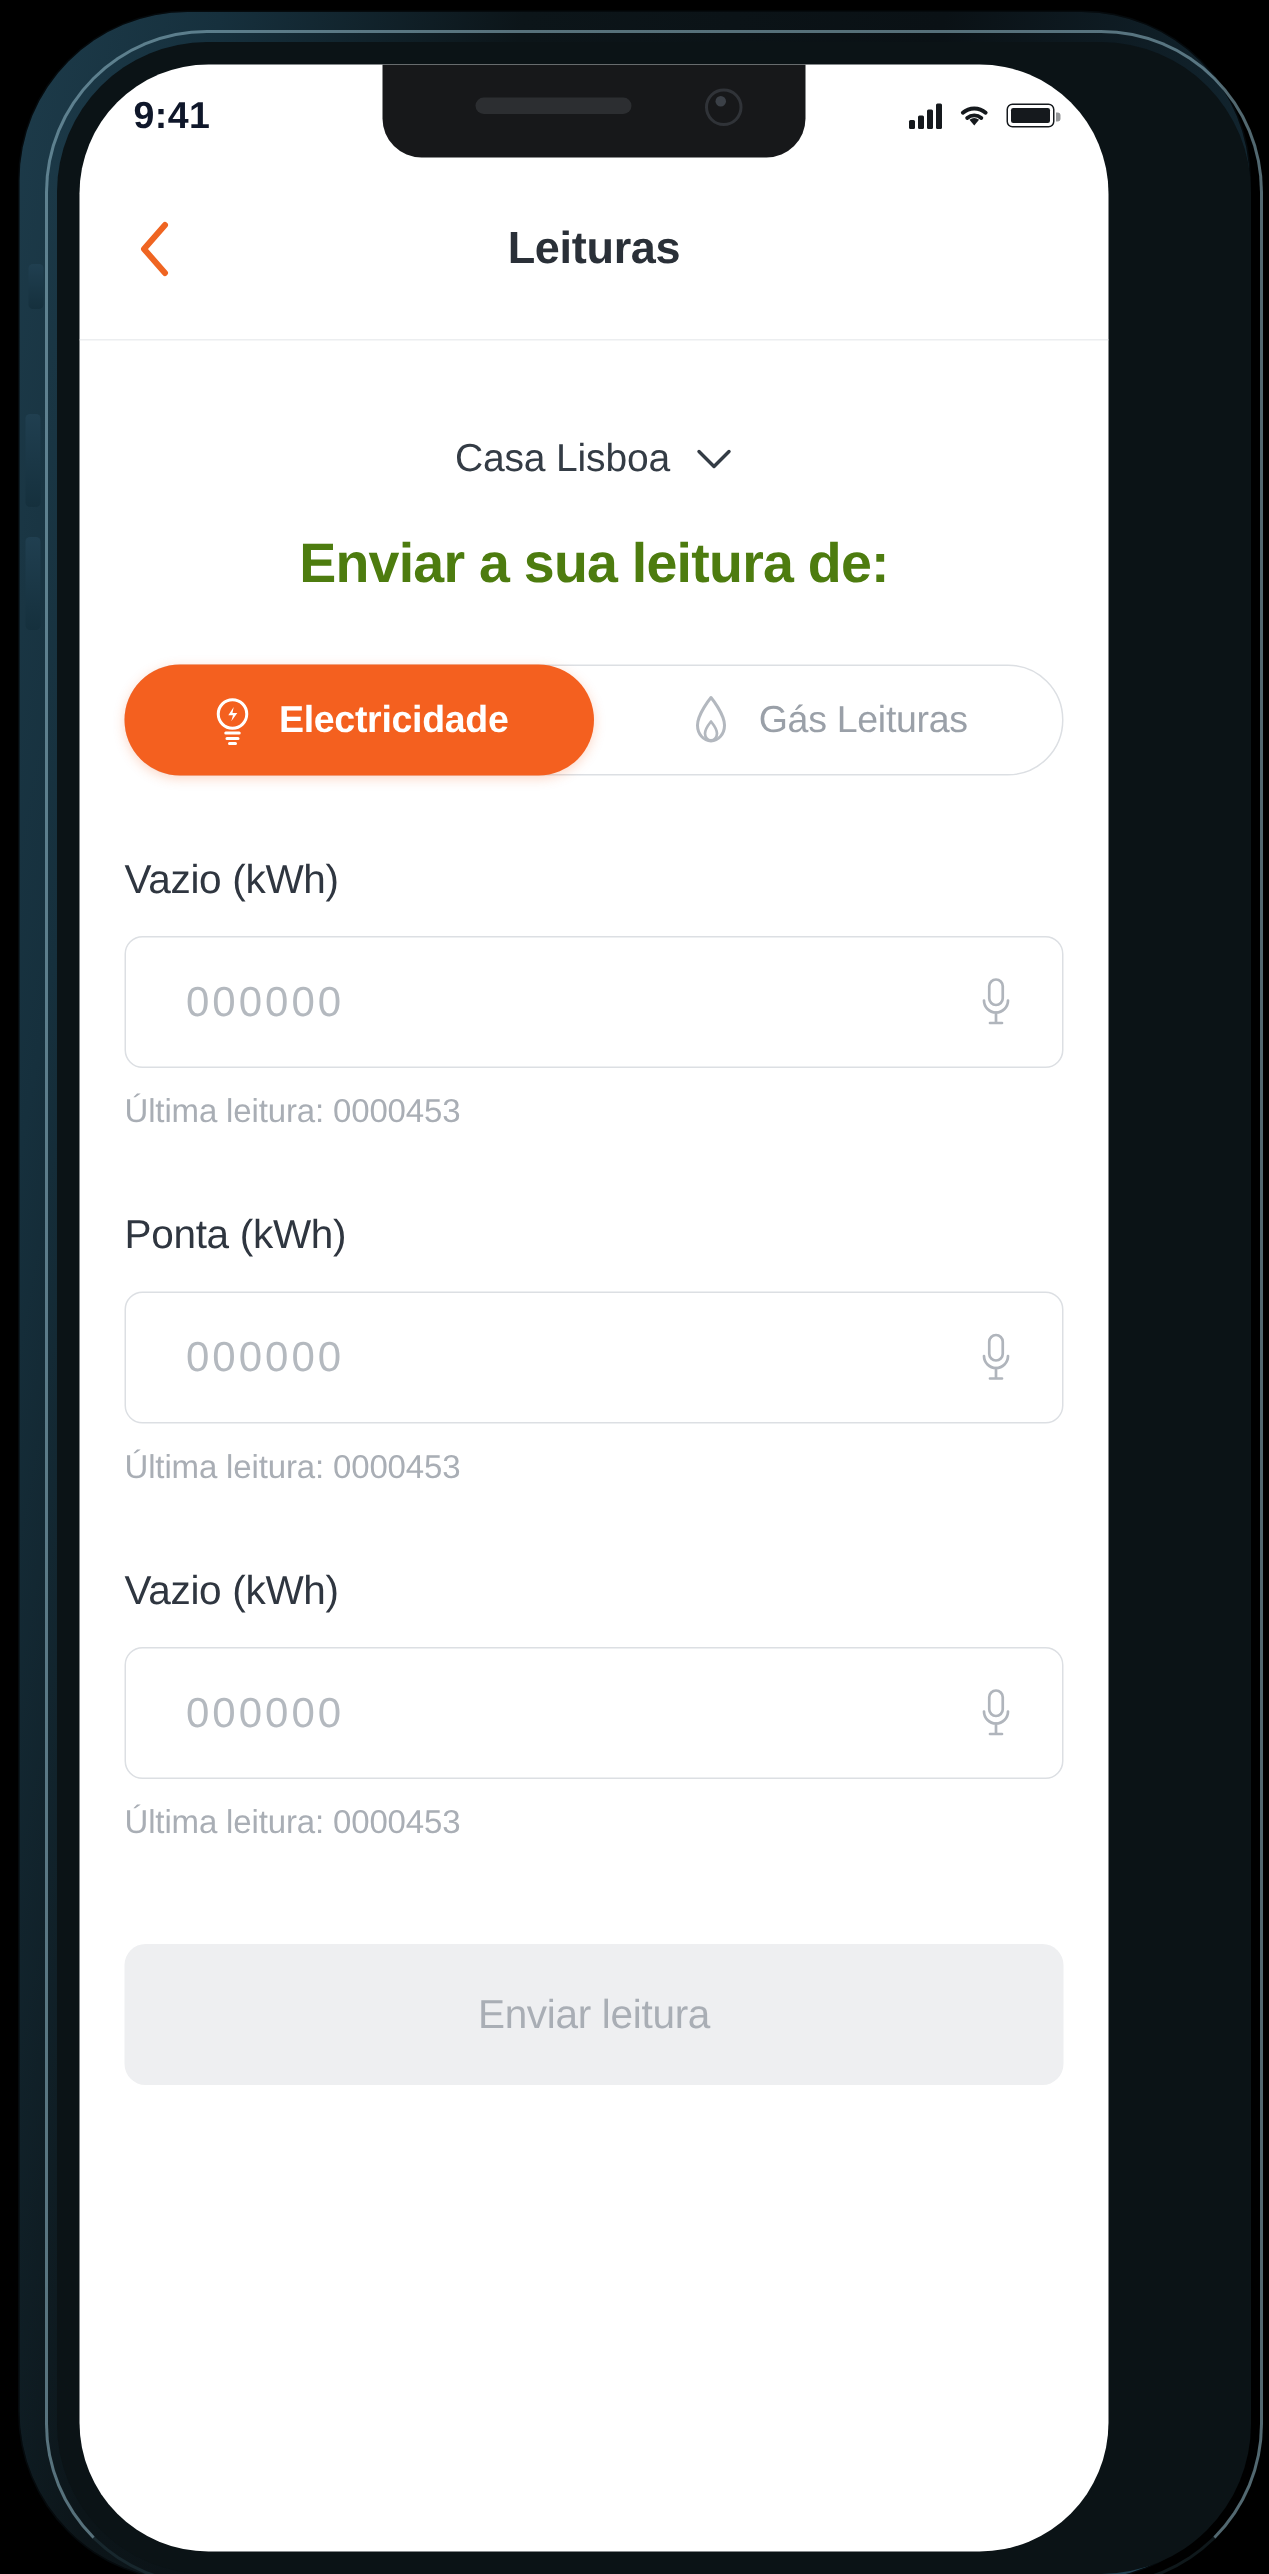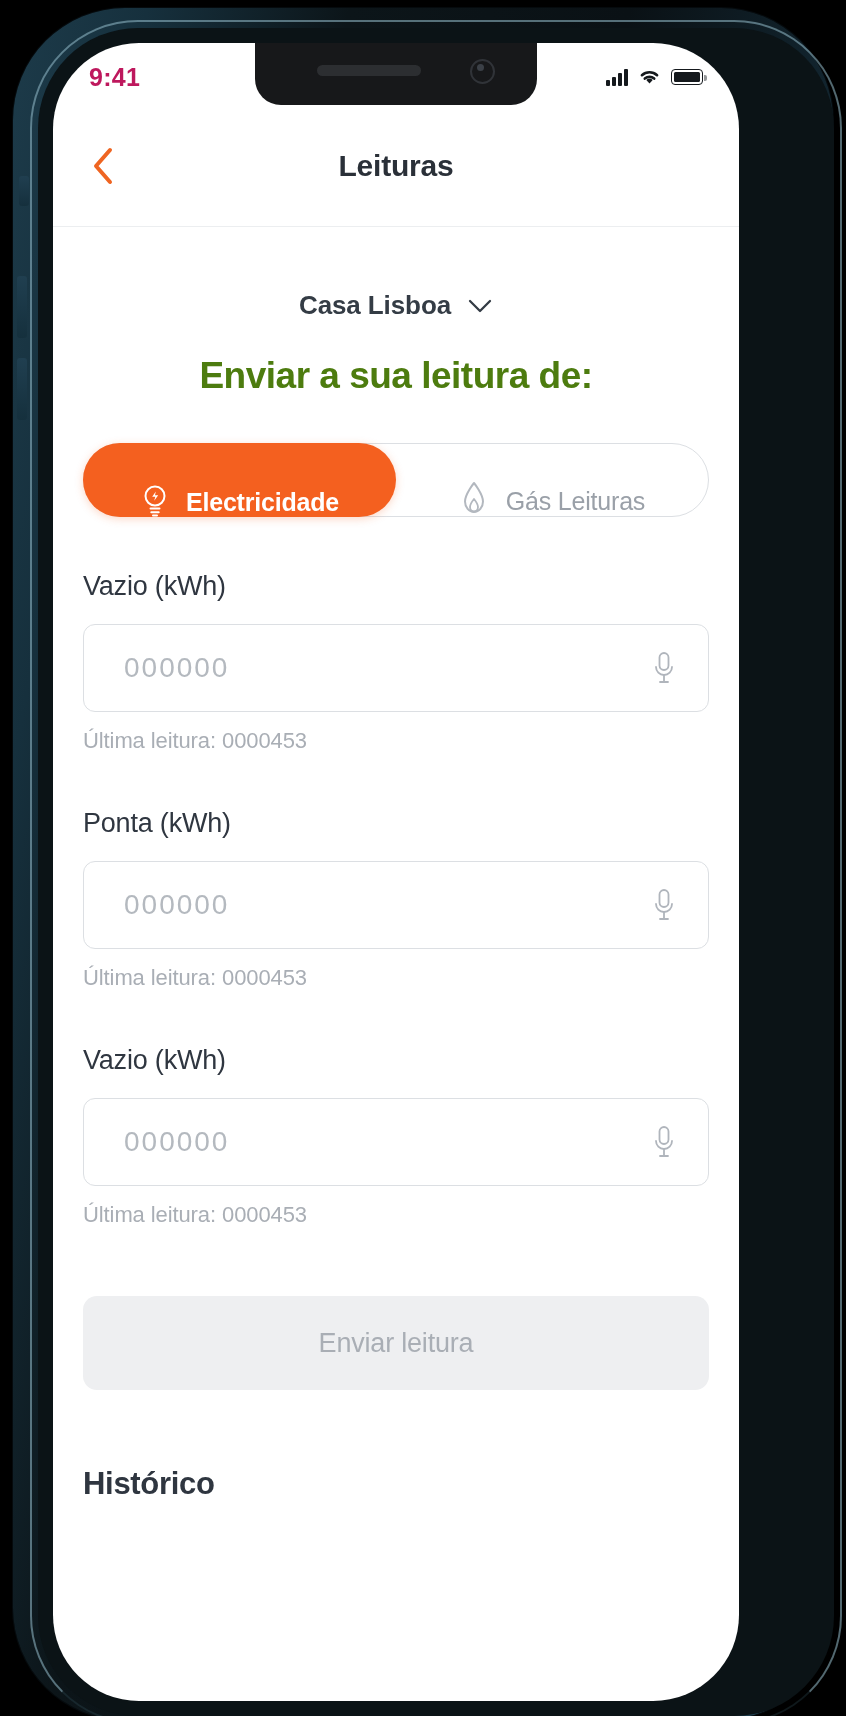--- a/index.html
+++ b/index.html
@@ -99,21 +99,21 @@
     height: 62px;
     display: flex;
     align-items: center;
     justify-content: space-between;
     padding: 0 36px;
     z-index: 10;
   }
   #status-time {
     font-size: 25px;
     font-weight: bold;
-    color: #be185d;
+    color: #0f172a;
     letter-spacing: 0.3px;
     margin-top: 6px;
   }
   #status-icons {
     display: flex;
     align-items: center;
     gap: 9px;
     margin-top: 6px;
   }
   .bars { display: flex; align-items: flex-end; gap: 2px; height: 17px; }
@@ -180,21 +180,20 @@
     padding: 0 30px;
   }
 
   #house-selector {
     display: flex;
     align-items: center;
     justify-content: center;
     gap: 16px;
     margin-top: 62px;
     cursor: pointer;
-    font-weight: bold;
   }
   #house-name {
     font-size: 26px;
     color: #343c45;
     letter-spacing: -0.1px;
   }
 
   #page-heading {
     text-align: center;
     font-size: 37px;
@@ -210,21 +209,21 @@
     margin-top: 46px;
     height: 74px;
     border: 1px solid #dcdfe3;
     border-radius: 37px;
     display: flex;
     background: #ffffff;
   }
   .toggle-opt {
     flex: 1;
     display: flex;
-    align-items: flex-end;
+    align-items: center;
     justify-content: center;
     gap: 16px;
     border-radius: 37px;
     cursor: pointer;
     position: relative;
     z-index: 2;
   }
   .toggle-opt.active {
     background: #f4601f;
     margin: -1px;
@@ -424,17 +423,16 @@
               <path d="M3 16 a8 8 0 0 0 16 0" stroke="#b0b5bc" stroke-width="1.8" fill="none" stroke-linecap="round"></path>
               <path d="M11 24 v7 M7 31 h8" stroke="#b0b5bc" stroke-width="1.8" stroke-linecap="round"></path>
             </svg>
           </button>
         </div>
         <div class="field-hint">Última leitura: 0000453</div>
       </div>
 
       <button id="submit-button">Enviar leitura</button>
 
-      <div id="history-heading">Histórico</div>
 
     </div>
   </div>
 </div>
 
 </body></html>

